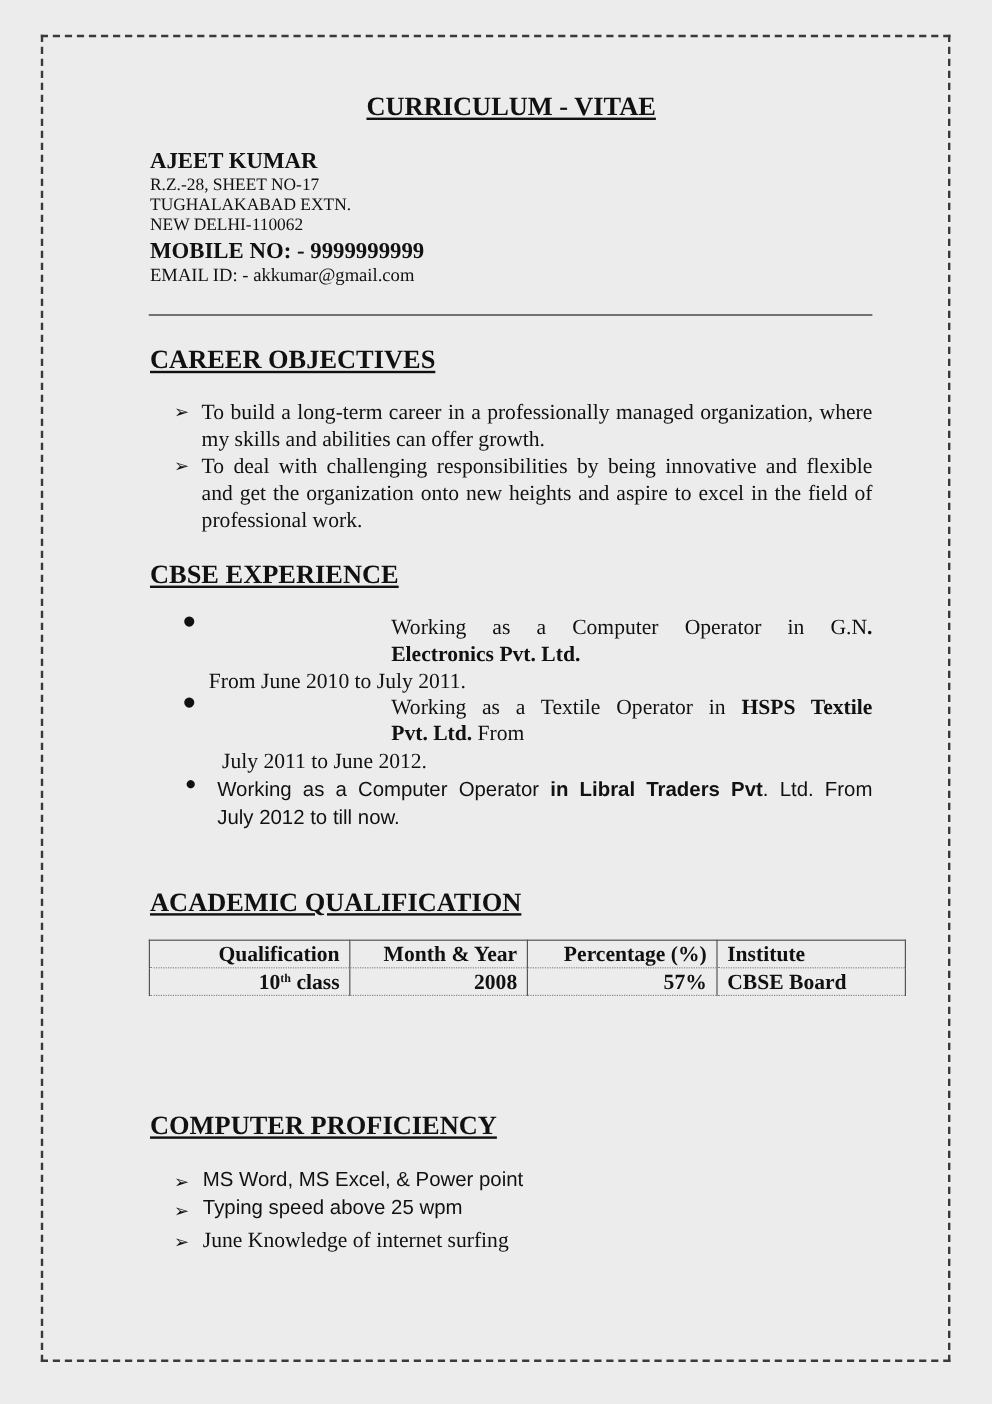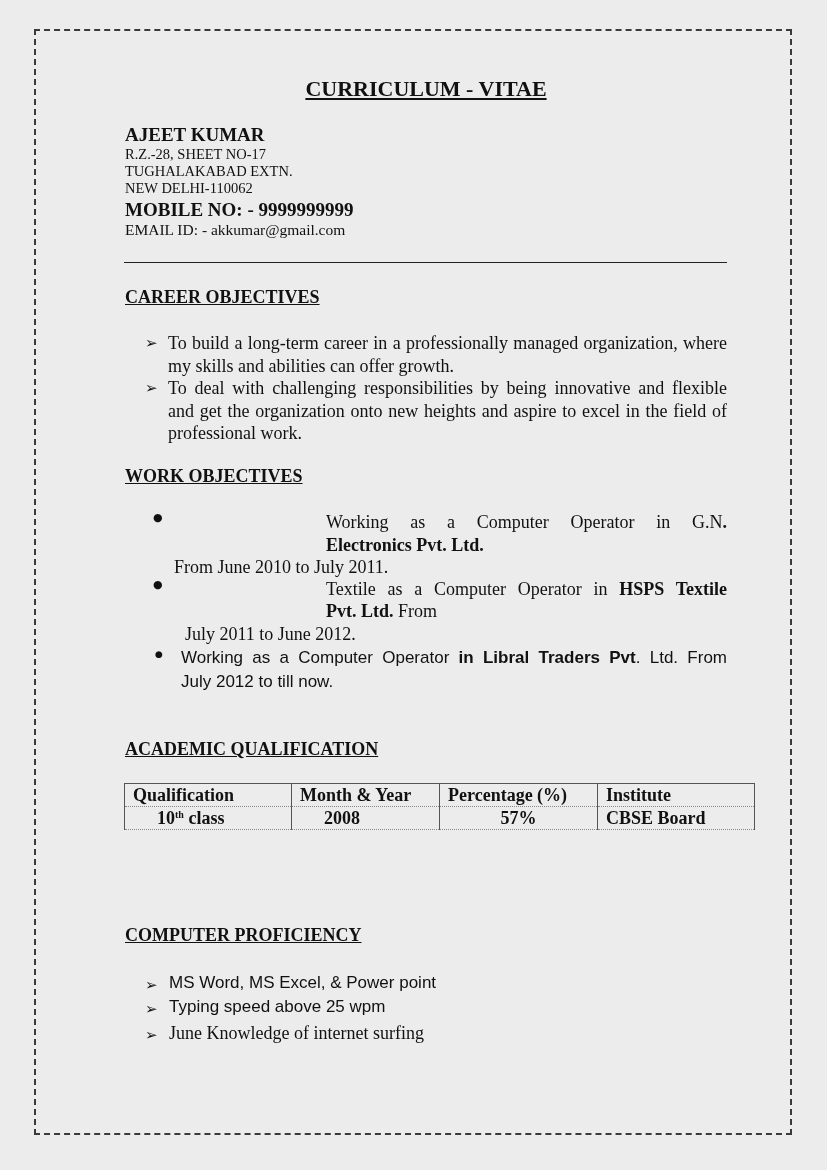--- a/index.html
+++ b/index.html
@@ -27,21 +27,21 @@
   }
   .name { left: 125px; top: 124px; font-size: 19px; font-weight: bold; }
   .addr { left: 125px; font-size: 14.5px; line-height: 17px; }
   .mobile { left: 125px; top: 199px; font-size: 19px; font-weight: bold; }
   .email { left: 125px; top: 221px; font-size: 15.5px; }
   .rule {
     left: 124px; top: 262px; width: 603px; height: 0;
     border-top: 1.5px solid #222;
   }
   .section-h {
-    left: 125px; font-size: 18px; font-weight: bold;
+    left: 125px; font-size: 22px; font-weight: bold;
     text-decoration: underline;
   }
   .para {
     left: 168px; width: 559px;
     font-size: 18px; line-height: 22.5px;
     text-align: justify;
   }
   .para-last { text-align-last: left; }
   .arrow {
     font-size: 15px; font-family: "DejaVu Sans", sans-serif;
@@ -60,21 +60,21 @@
   }
   table.qual td {
     padding: 0 8px;
     border-bottom: 1px dotted #888;
     border-right: 1px dotted #888;
     vertical-align: top;
     line-height: 22px;
   }
   table.qual tr:first-child td { border-top: 1.5px solid #555; }
   table.qual td:first-child { border-left: 1.5px solid #555; }
-  table.qual tr.top td:not(:last-child) { border-right: 1.5px solid #555; }
+  table.qual tr.top td:not(:last-child) { border-right: 1.5px solid #555; text-align: right; }
   table.qual tr.top td:last-child { border-right: 1.5px solid #555; }
   .r3 td { height: 22px; padding-bottom: 6px; }
   .r4 td { padding-top: 4px; }
   .c-center { text-align: center; }
   sup { font-size: 10px; vertical-align: 6px; line-height: 0; }
 </style>
 </head>
 <body>
 
 <div class="page-border"></div>
@@ -90,32 +90,32 @@
 <div class="abs rule"></div>
 
 <div class="abs section-h" style="top:287px">CAREER OBJECTIVES</div>
 
 <span class="abs arrow" style="left:145px; top:334px">➢</span>
 <div class="abs para para-last" style="top:332px">To build a long-term career in a professionally managed organization, where my skills and abilities can offer growth.</div>
 
 <span class="abs arrow" style="left:145px; top:379px">➢</span>
 <div class="abs para para-last" style="top:377px">To deal with challenging responsibilities by being innovative and flexible and get the organization onto new heights and aspire to excel in the field of professional work.</div>
 
-<div class="abs section-h" style="top:466px">WORK OBJECTIVES</div>
+<div class="abs section-h" style="top:466px">CBSE EXPERIENCE</div>
 
 <span class="abs dot" style="left:153px; top:511px; font-size:11px">●</span>
 <div class="abs work-line" style="left:326px; top:511px; width:401px; text-align:justify; text-align-last:justify">
   <span>Working as a Computer Operator in G.N</span><b>.</b>
 </div>
 <div class="abs work-line" style="left:326px; top:534px; font-weight:bold">Electronics Pvt. Ltd.</div>
 <div class="abs work-line" style="left:174px; top:556px">From June 2010 to July 2011.</div>
 
 <span class="abs dot" style="left:153px; top:578px; font-size:11px">●</span>
 <div class="abs work-line" style="left:326px; top:578px; width:401px; text-align:justify; text-align-last:justify">
-  <span>Textile as a Computer Operator in </span><b>HSPS Textile</b>
+  <span>Working as a Textile Operator in </span><b>HSPS Textile</b>
 </div>
 <div class="abs work-line" style="left:326px; top:600px">
   <b>Pvt. Ltd.</b><span> From</span>
 </div>
 <div class="abs work-line" style="left:185px; top:623px">July 2011 to June 2012.</div>
 
 <span class="abs dot" style="left:155px; top:649px; font-size:9px">●</span>
 <div class="abs calibri" style="left:181px; top:646px; width:546px; text-align:justify; text-align-last:justify; line-height:24px">
   <span>Working as a Computer Operator </span><b>in Libral Traders Pvt</b><span>. Ltd. From</span>
 </div>

